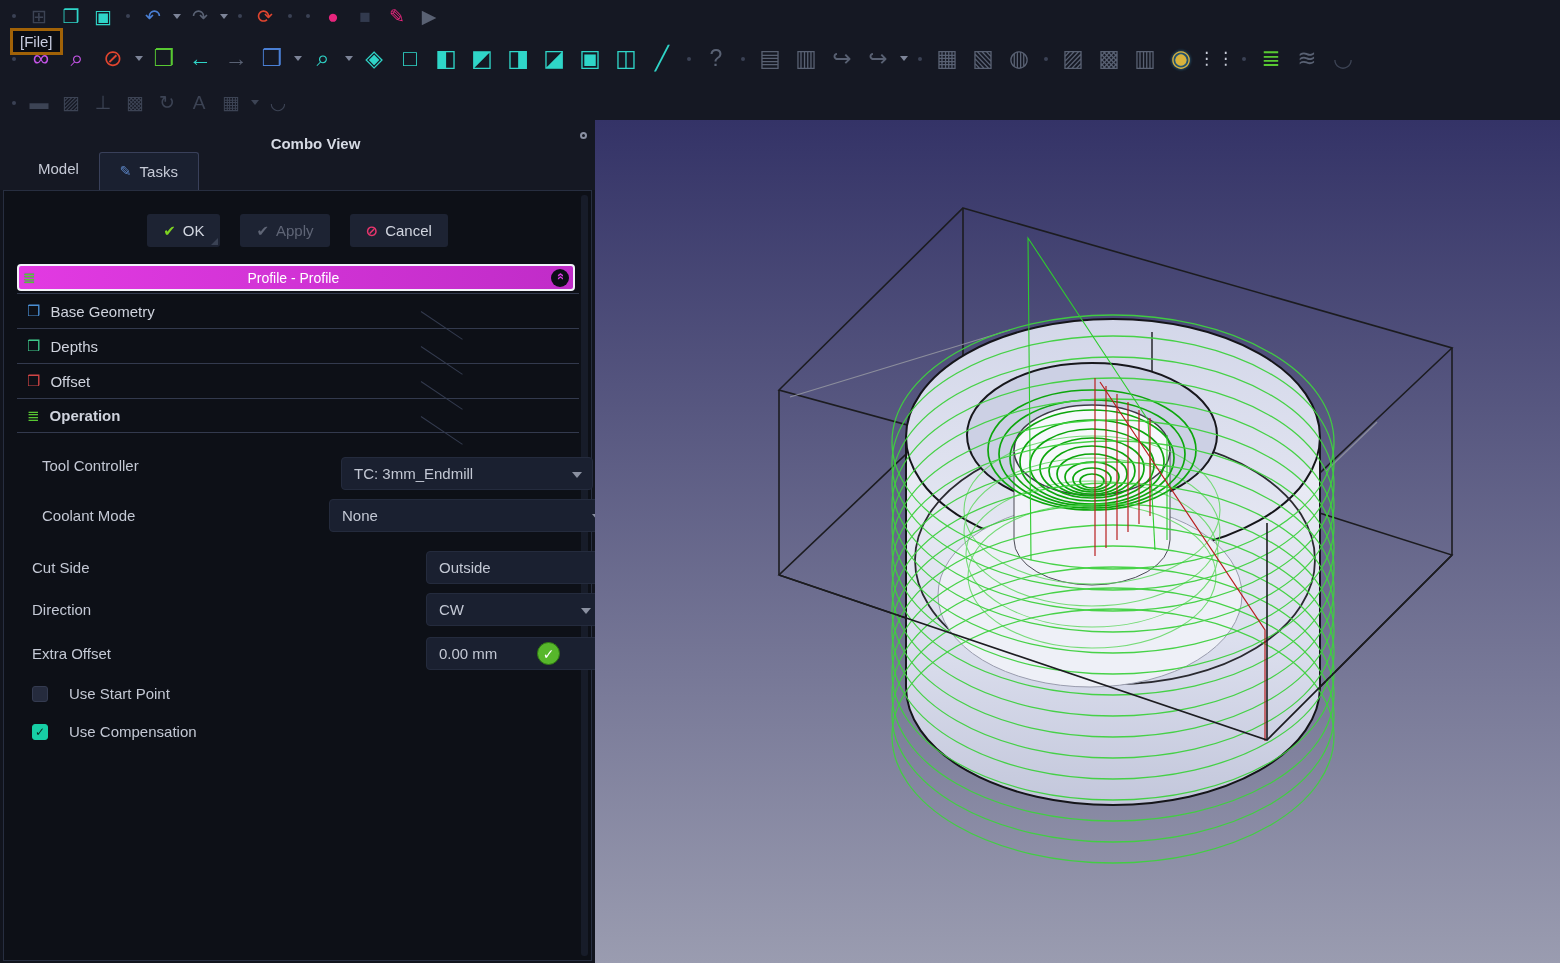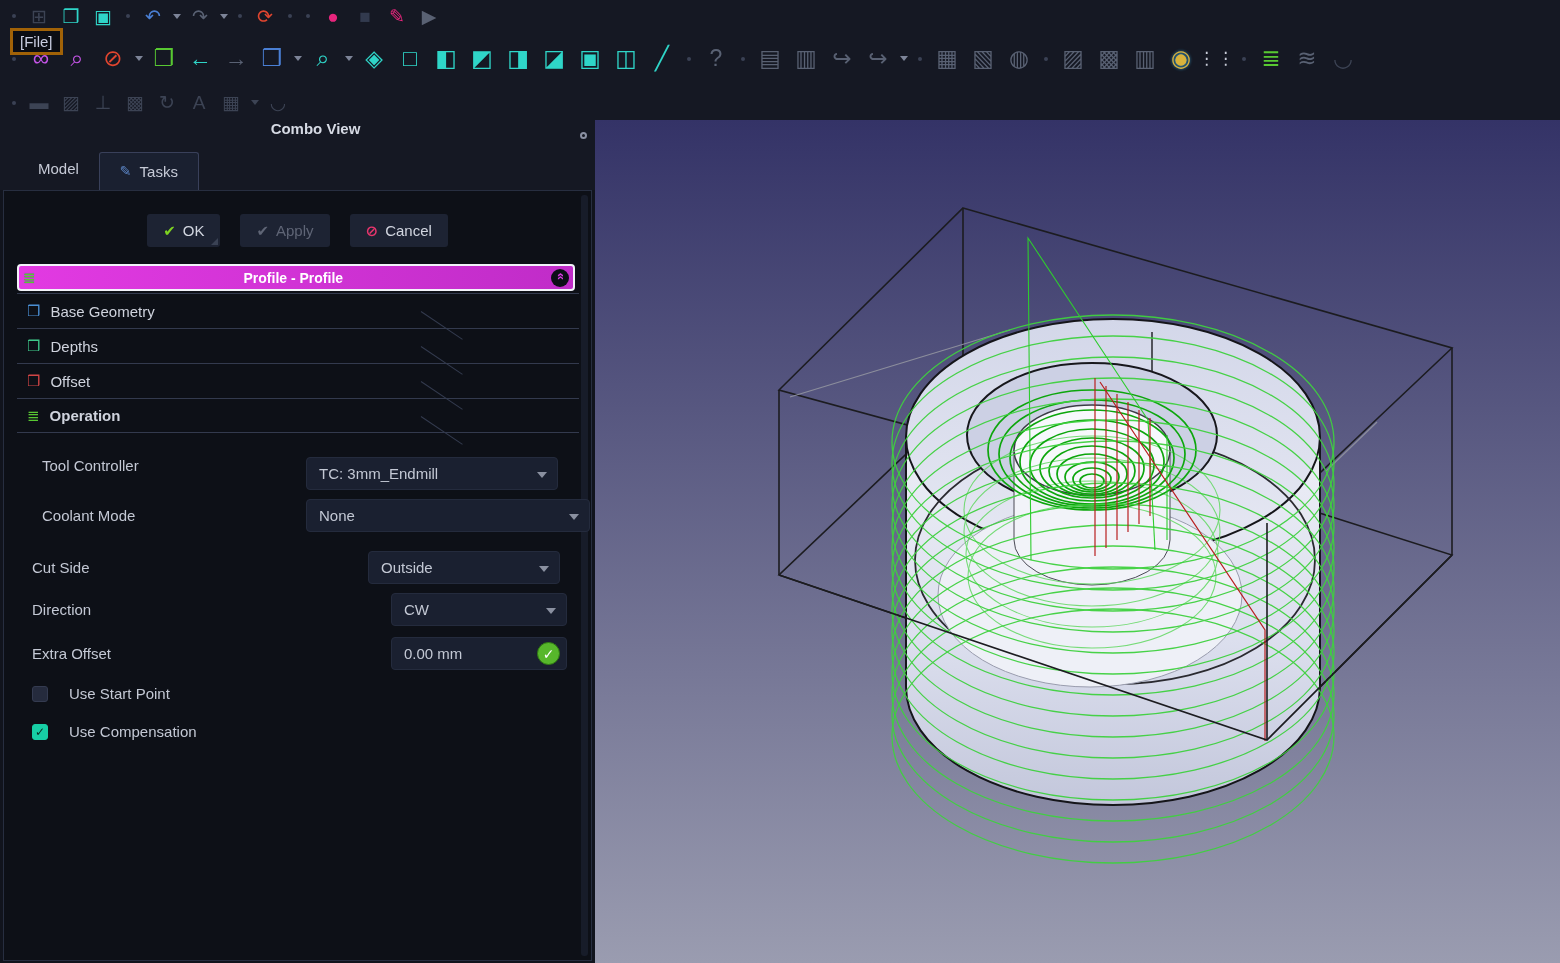--- a/index.html
+++ b/index.html
@@ -36,21 +36,21 @@
   .wb-tool { position:relative; width:14px; height:16px; }
   .wb-tool .shank { position:absolute; left:5px; top:0; width:4px; height:10px; background:#9aa0ae; }
   .wb-tool .base  { position:absolute; left:0; top:11px; width:14px; height:4px; background:#d08a2a; }
   .wb-caret { margin-left:auto; }
 
   .tooltip { position:absolute; left:10px; top:28px; background:#0b0d14; border:3px solid #a16207;
              color:#c9cde0; font-size:15px; padding:2px 7px; z-index:50; }
 
   
   .combo-panel { position:absolute; left:0; top:120px; width:595px; height:843px; background:#11141d; }
-  .panel-title { position:relative; height:32px; display:flex; align-items:flex-start; justify-content:center;
+  .panel-title { position:relative; height:32px; display:flex; align-items:flex-end; justify-content:center;
                  font-weight:bold; font-size:15px; color:#d6dae4; background:#151823;padding-left:36px; }
   .float-dot { position:absolute; right:8px; top:12px; width:7px; height:7px; border:2px solid #8a90a2;
                border-radius:50%; }
   .tabs { display:flex; height:38px; background:#151823; padding-left:18px; }
   .tab { padding:8px 20px 9px 20px; font-size:15px; color:#c6cad6; cursor:default; }
   .tab.active { background:#1a2030; border:1px solid #39405a; border-bottom:none;
                 border-radius:3px 3px 0 0; display:flex; gap:8px; align-items:center; }
   .tab .pencil { color:#5b84c4; font-size:14px; }
 
   .task-content { position:absolute; left:3px; right:3px; top:70px; bottom:2px;
@@ -67,39 +67,39 @@
   .btn-ok::after { content:""; position:absolute; right:2px; bottom:2px; width:0; height:0;
                    border-left:7px solid transparent; border-bottom:7px solid #3a4254; }
   .btn-apply { color:#5f6576; }
   .btn-apply .glyph { color:#5f6576; }
   .btn-cancel .glyph { color:#e8356d; font-weight:bold; }
 
   .profile-header { position:absolute; top:73px; left:13px; right:16px; height:27px;
                     background:linear-gradient(90deg,#e23ae2,#c02cc8);
                     border:2px solid #f2f3f9; border-radius:4px;
                     display:flex; align-items:center; padding:0 4px; }
-  .profile-header .ph-title { flex:1; text-align:center; font-weight:bold; font-size:14px; color:#fff; }
+  .profile-header .ph-title { flex:1; text-align:center; font-weight:normal; font-size:14px; color:#fff; }
   .ph-icon { font-size:15px; color:#58c832; text-shadow:0 0 1px #0a3; }
   .ph-collapse { width:18px; height:18px; border-radius:50%; background:#0c0e16; color:#d83ae0;
                  display:flex; align-items:center; justify-content:center; font-size:13px; }
   .ph-collapse span { transform:rotate(-90deg); font-weight:bold; letter-spacing:-2px; }
 
   .section { position:absolute; left:13px; width:562px; height:35px; display:flex; align-items:center;
              gap:10px; padding-left:10px; border-top:1px solid #333a4e; }
   .section .sec-icon { font-size:15px; }
   .section .diag { position:absolute; right:108px; top:17px; width:50px; height:1px; background:#333a4e;
                    transform:rotate(34deg); transform-origin:left center; }
   .section .tail { position:absolute; right:0; bottom:-1px; width:67px; height:1px; background:#333a4e; }
   .sec-label { font-size:15px; color:#cfd3dd; }
   .sec-label.bold { font-weight:bold; }
 
   .form-label { position:absolute; font-size:15px; color:#c3c8d4; }
   .field { position:absolute; height:33px; background:#1a2030; border:1px solid #242b3d;
            border-radius:4px; display:flex; align-items:center; padding:0 12px; font-size:15px;
-           color:#c3c8d4; cursor:default; }
+           color:#c3c8d4; cursor:default;margin-left:35px; }
   .field .fcaret { position:absolute; right:10px; top:14px; width:0; height:0;
                    border-left:5px solid transparent; border-right:5px solid transparent;
                    border-top:6px solid #8a90a0; }
   .field-check { position:absolute; width:23px; height:23px; border-radius:50%; background:#57b72b;
                  color:#fff; font-size:14px; font-weight:bold; display:flex; align-items:center;
                  justify-content:center; border:1px solid #2f7a12; }
 
   .check-row { position:absolute; display:flex; align-items:center; gap:21px; }
   .checkbox { width:16px; height:16px; border-radius:3px; background:#252b3d; border:1px solid #343b50;
               display:flex; align-items:center; justify-content:center; font-size:12px; font-weight:bold;
@@ -261,27 +261,27 @@
         <span class="tail"></span>
     </div>
 
     <span class="form-label" style="left:38px; top:266px">Tool Controller</span>
     <div class="field" style="left:302px; top:266px; width:252px">
       <span>TC: 3mm_Endmill</span>
       <span class="fcaret"></span>
     </div>
 
     <span class="form-label" style="left:38px; top:316px">Coolant Mode</span>
-    <div class="field" style="left:302px; top:308px; width:284px">
+    <div class="field" style="left:290px; top:308px; width:284px">
       <span>None</span>
       <span class="fcaret"></span>
     </div>
 
     <span class="form-label" style="left:28px; top:368px">Cut Side</span>
-    <div class="field" style="left:364px; top:360px; width:192px">
+    <div class="field" style="left:387px; top:360px; width:192px">
       <span>Outside</span>
       <span class="fcaret"></span>
     </div>
 
     <span class="form-label" style="left:28px; top:410px">Direction</span>
     <div class="field" style="left:387px; top:402px; width:176px">
       <span>CW</span>
       <span class="fcaret"></span>
     </div>
 

